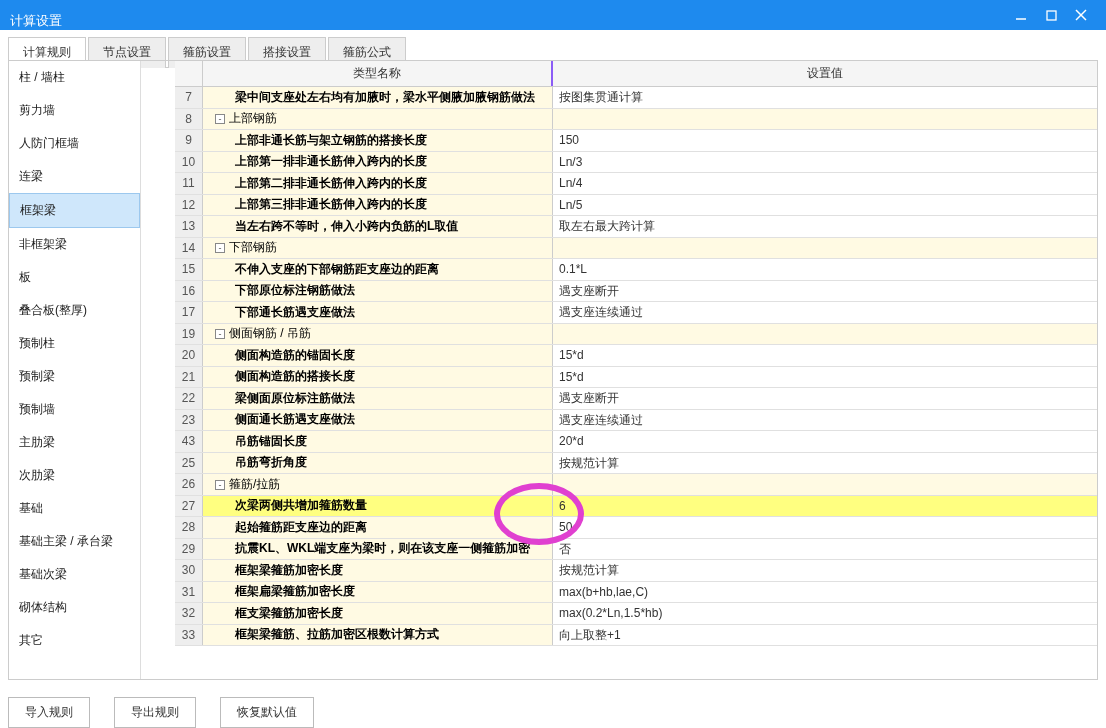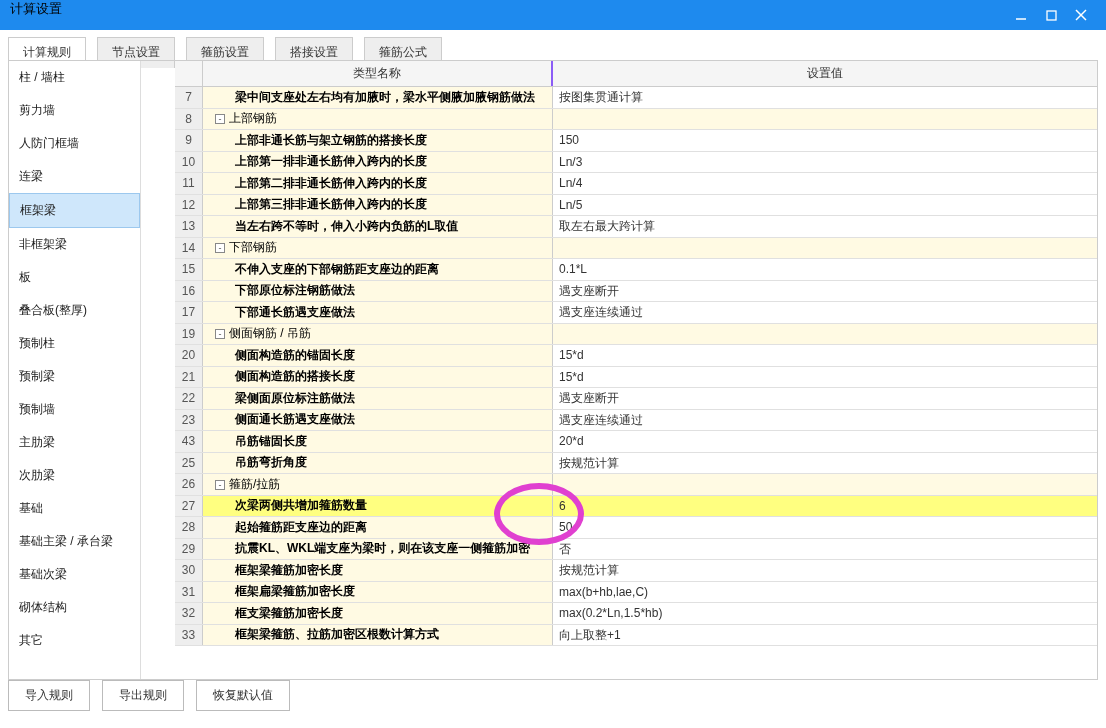--- a/index.html
+++ b/index.html
@@ -7,42 +7,42 @@
   width: 1106px;
   height: 728px;
   font-family: "Microsoft YaHei", "SimSun", sans-serif;
   font-size: 12px;
   background: #fff;
   overflow: hidden;
 }
 .titlebar {
   height: 30px;
   background: #1e8aee;
-  color: #000000;
-  display: flex;
-  align-items: flex-start;
+  color: #ffffff;
+  display: flex;
+  align-items: flex-end;
   padding: 0 10px;
 }
 .titlebar .title { flex: 1; font-size: 13px; }
 .titlebar .winbtn {
   width: 30px; height: 30px;
   display: flex; align-items: center; justify-content: center;
   cursor: pointer;
 }
 .tabs {
   display: flex;
   border-bottom: 1px solid #ccc;
   margin: 6px 8px 0 8px;
 }
 .tab {
   padding: 6px 14px;
   background: #eee;
   border: 1px solid #ccc;
   border-bottom: none;
-  margin-right: 11px;
+  margin-right: 2px;
   color: #333;
   cursor: pointer;
   position: relative;
   top: 1px;
 }
 .tab.active {
   background: #fff;
   border-bottom: 1px solid #fff;
 }
 .main-area {
@@ -139,23 +139,23 @@
   background: #fff;
 }
 .indent1 { padding-left: 8px; display:inline-block; }
 .indent2 { padding-left: 28px; display:inline-block; }
 .footer {
   position: absolute;
   bottom: 0;
   left: 0; right: 0;
   height: 48px;
   display: flex;
-  align-items: flex-start;
+  align-items: flex-end;
   padding: 0 8px;
-  gap: 12px;
+  gap: 24px;
 }
 .btn {
   padding: 6px 16px;
   border: 1px solid #bbb;
   background: #fff;
   cursor: pointer;
   font-size: 12px;
   color: #333;
 }
 .circle-annot {

